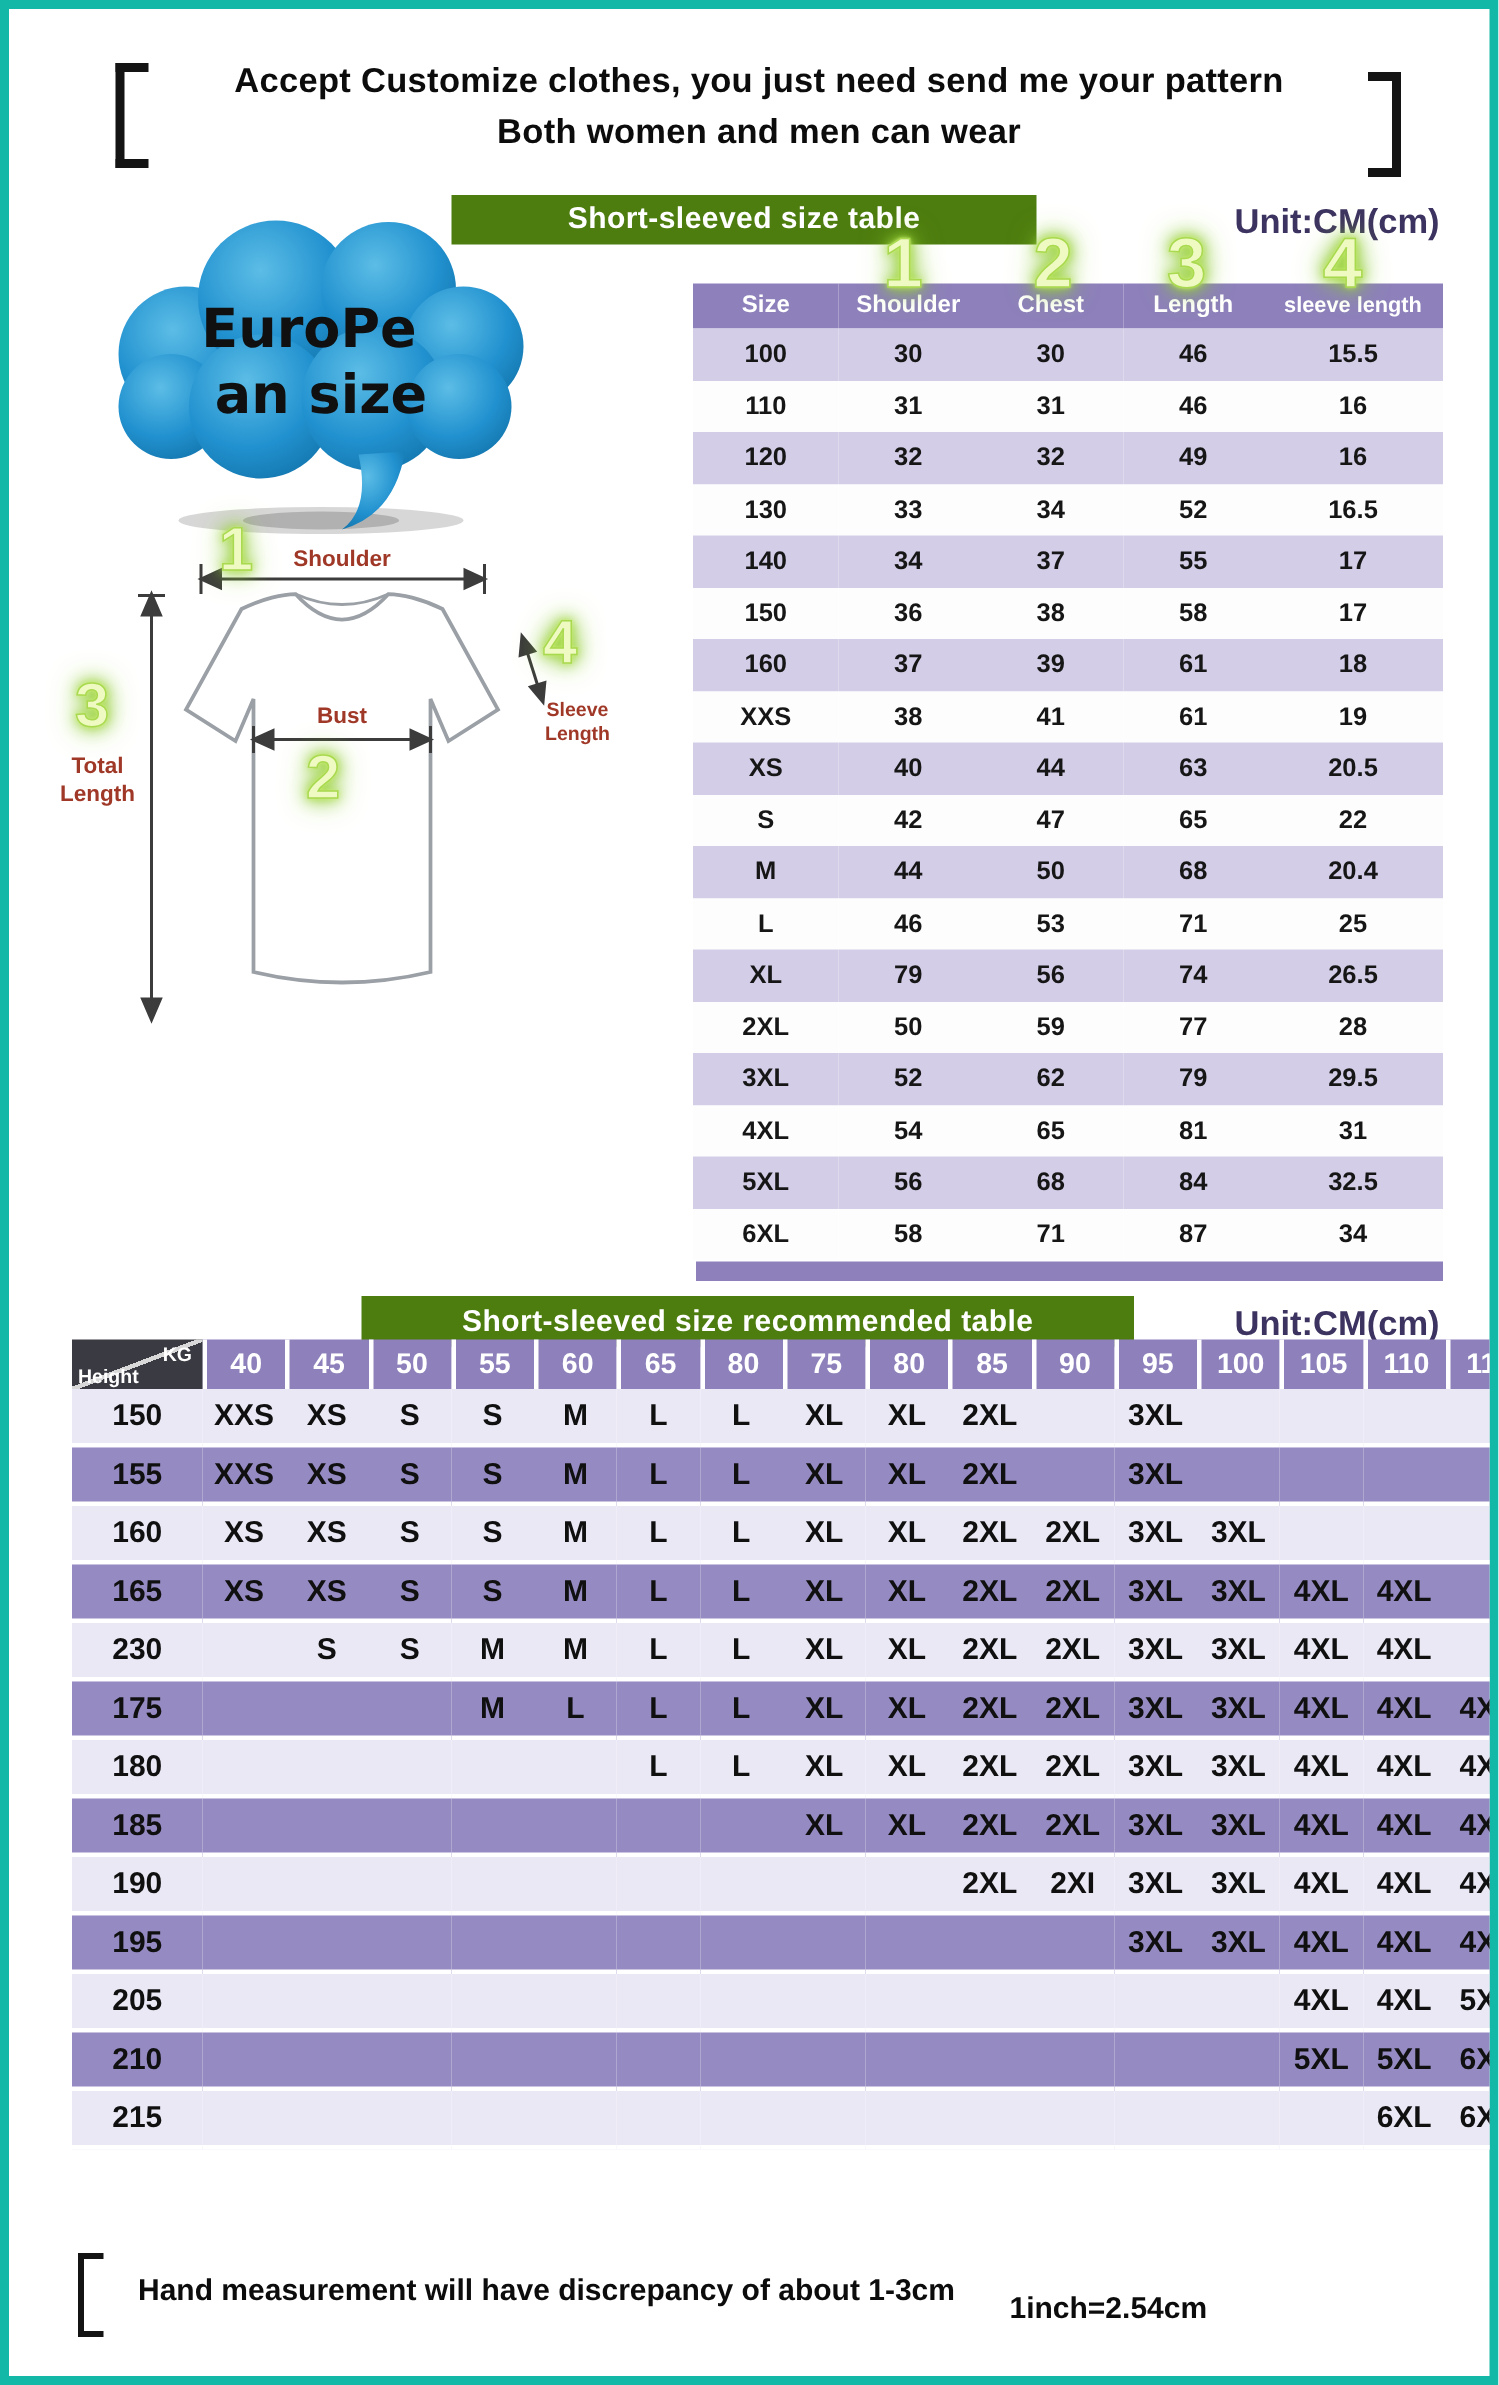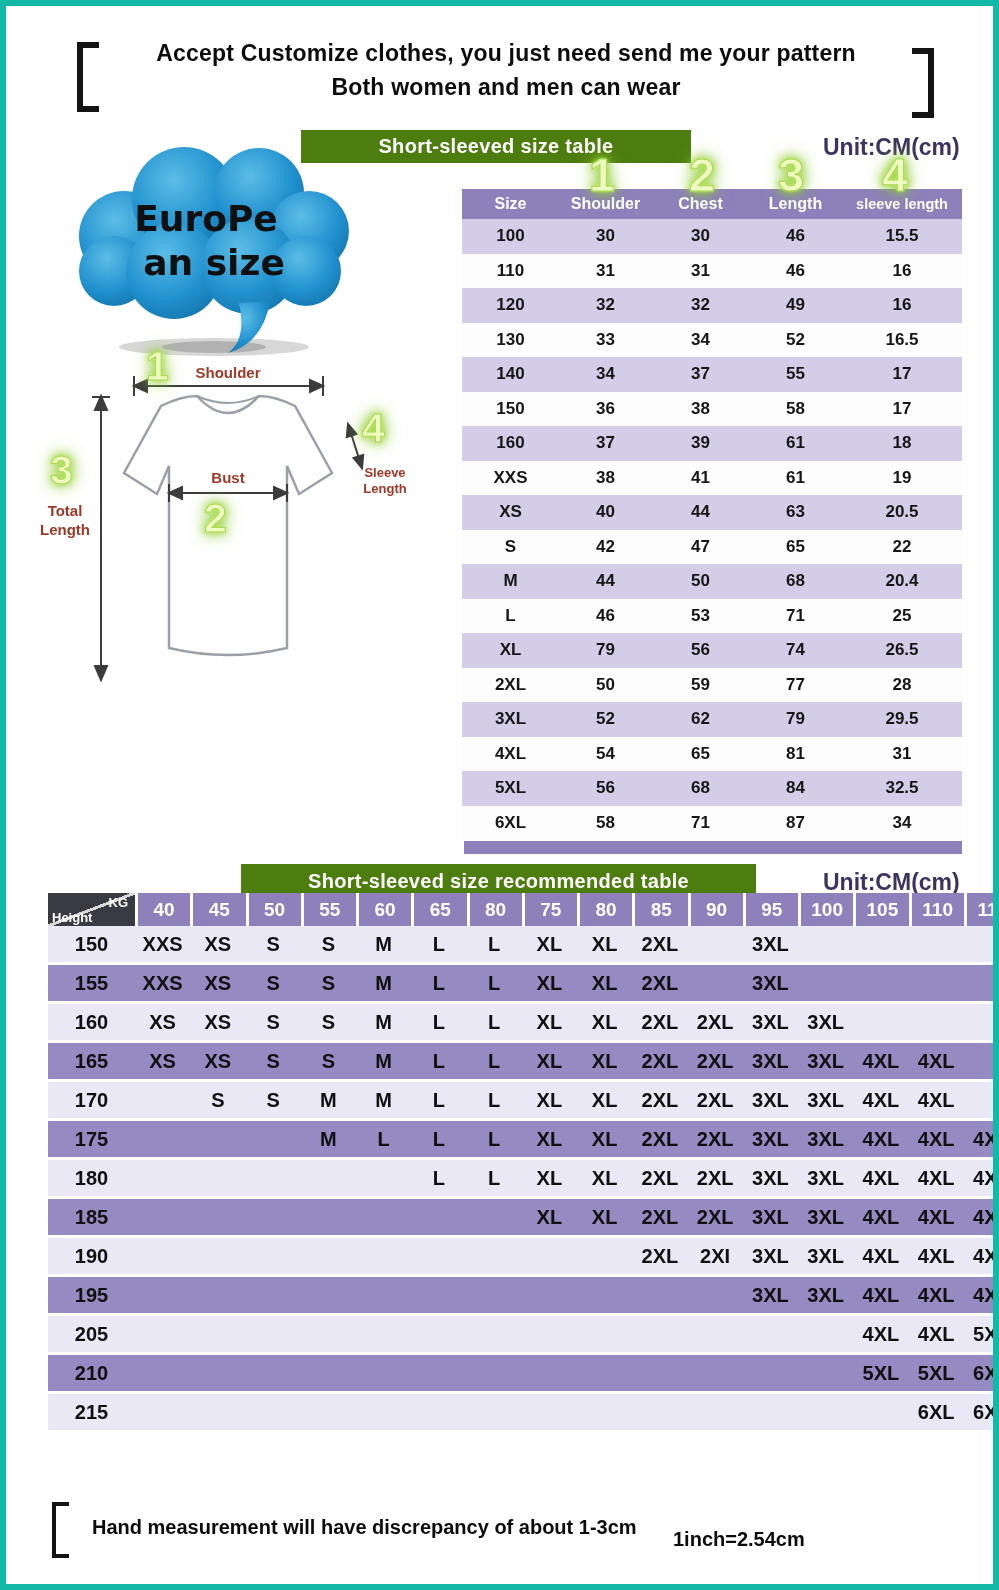--- a/index.html
+++ b/index.html
@@ -343,21 +343,21 @@
       <div class="rt-cell rt-purple">L</div>
       <div class="rt-cell rt-purple">XL</div>
       <div class="rt-cell rt-purple">XL</div>
       <div class="rt-cell rt-purple">2XL</div>
       <div class="rt-cell rt-purple">2XL</div>
       <div class="rt-cell rt-purple">3XL</div>
       <div class="rt-cell rt-purple">3XL</div>
       <div class="rt-cell rt-purple">4XL</div>
       <div class="rt-cell rt-purple">4XL</div>
       <div class="rt-cell rt-purple"></div>
-      <div class="rt-height rt-light">170</div>
+      <div class="rt-height rt-light">230</div>
       <div class="rt-cell rt-light"></div>
       <div class="rt-cell rt-light">S</div>
       <div class="rt-cell rt-light">S</div>
       <div class="rt-cell rt-light">M</div>
       <div class="rt-cell rt-light">M</div>
       <div class="rt-cell rt-light">L</div>
       <div class="rt-cell rt-light">L</div>
       <div class="rt-cell rt-light">XL</div>
       <div class="rt-cell rt-light">XL</div>
       <div class="rt-cell rt-light">2XL</div>

